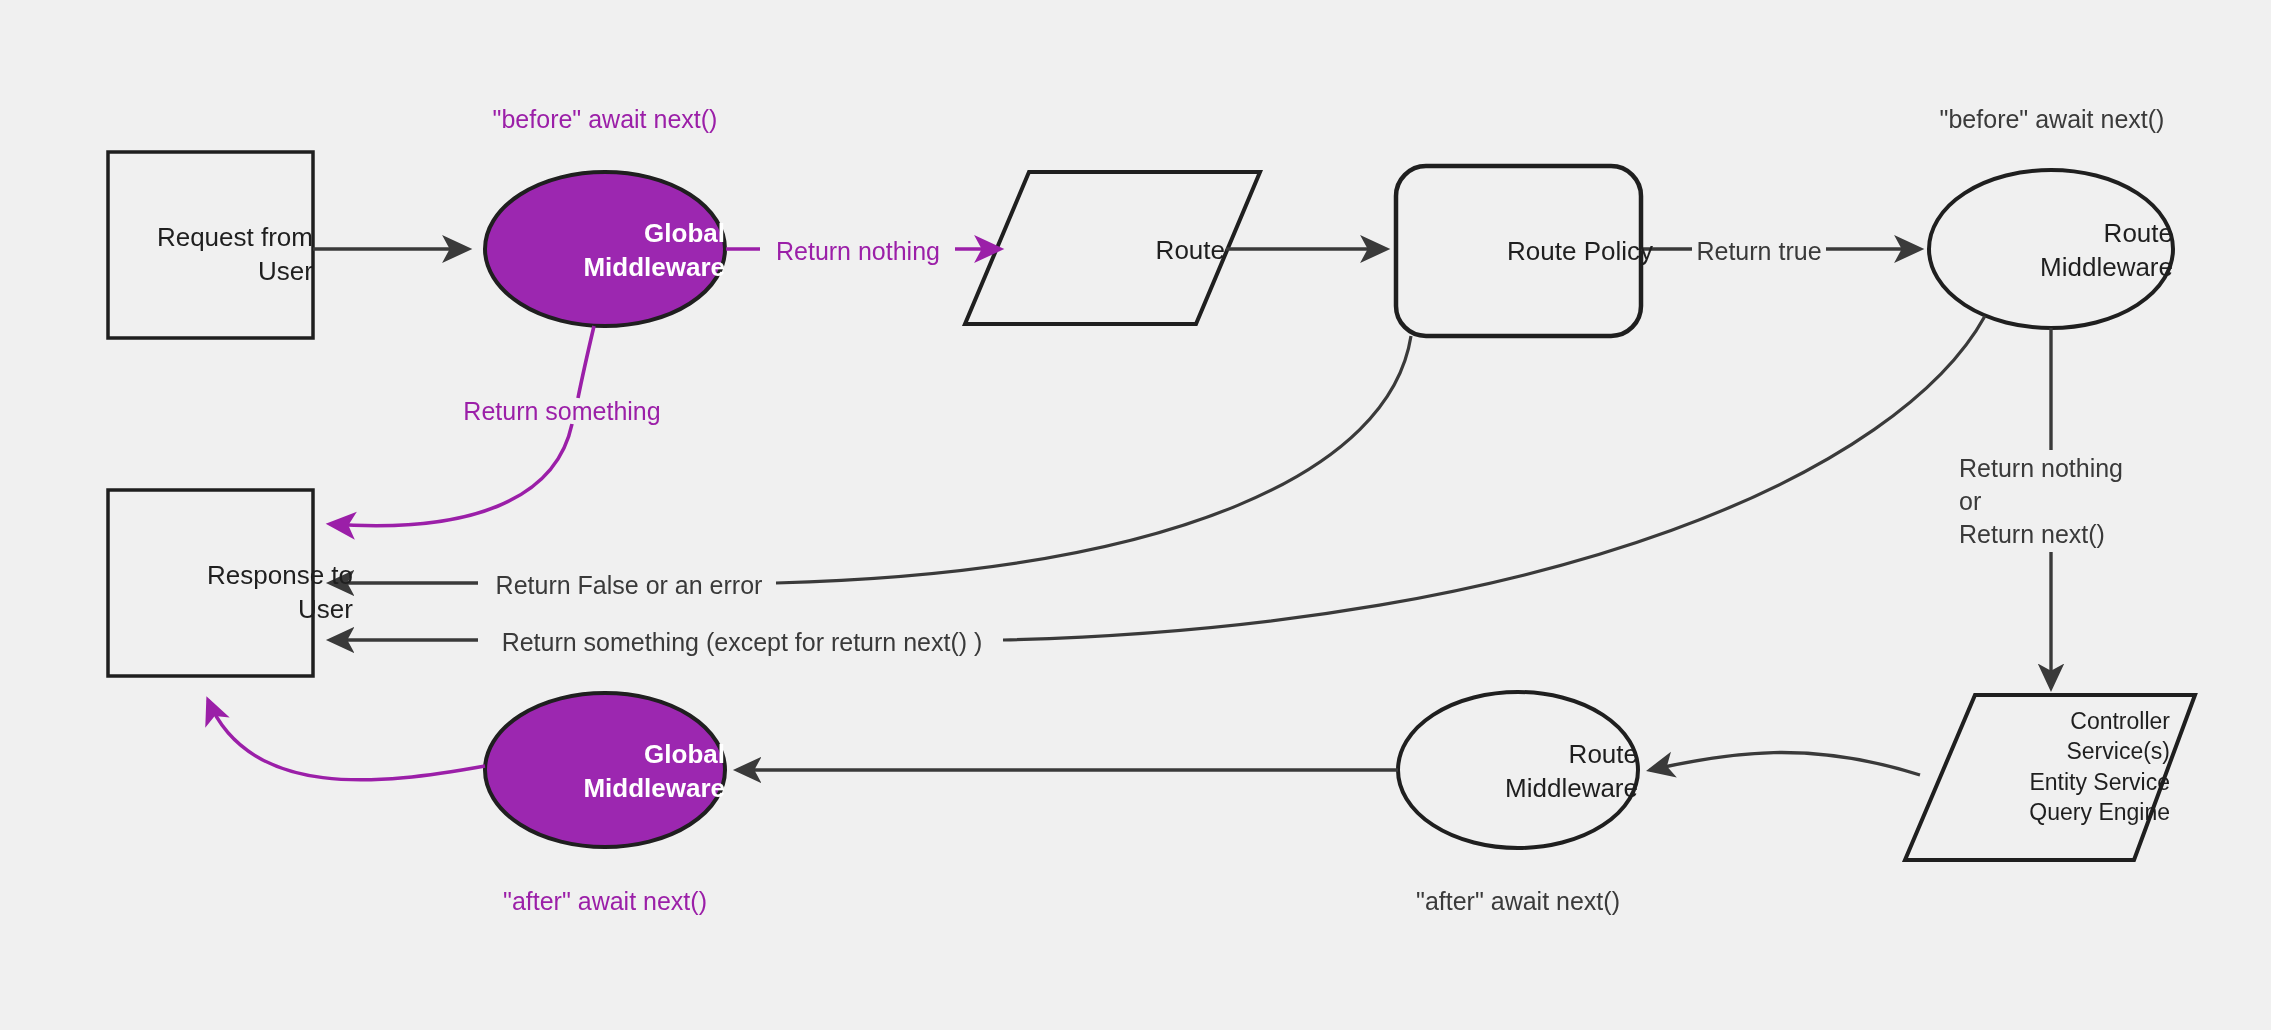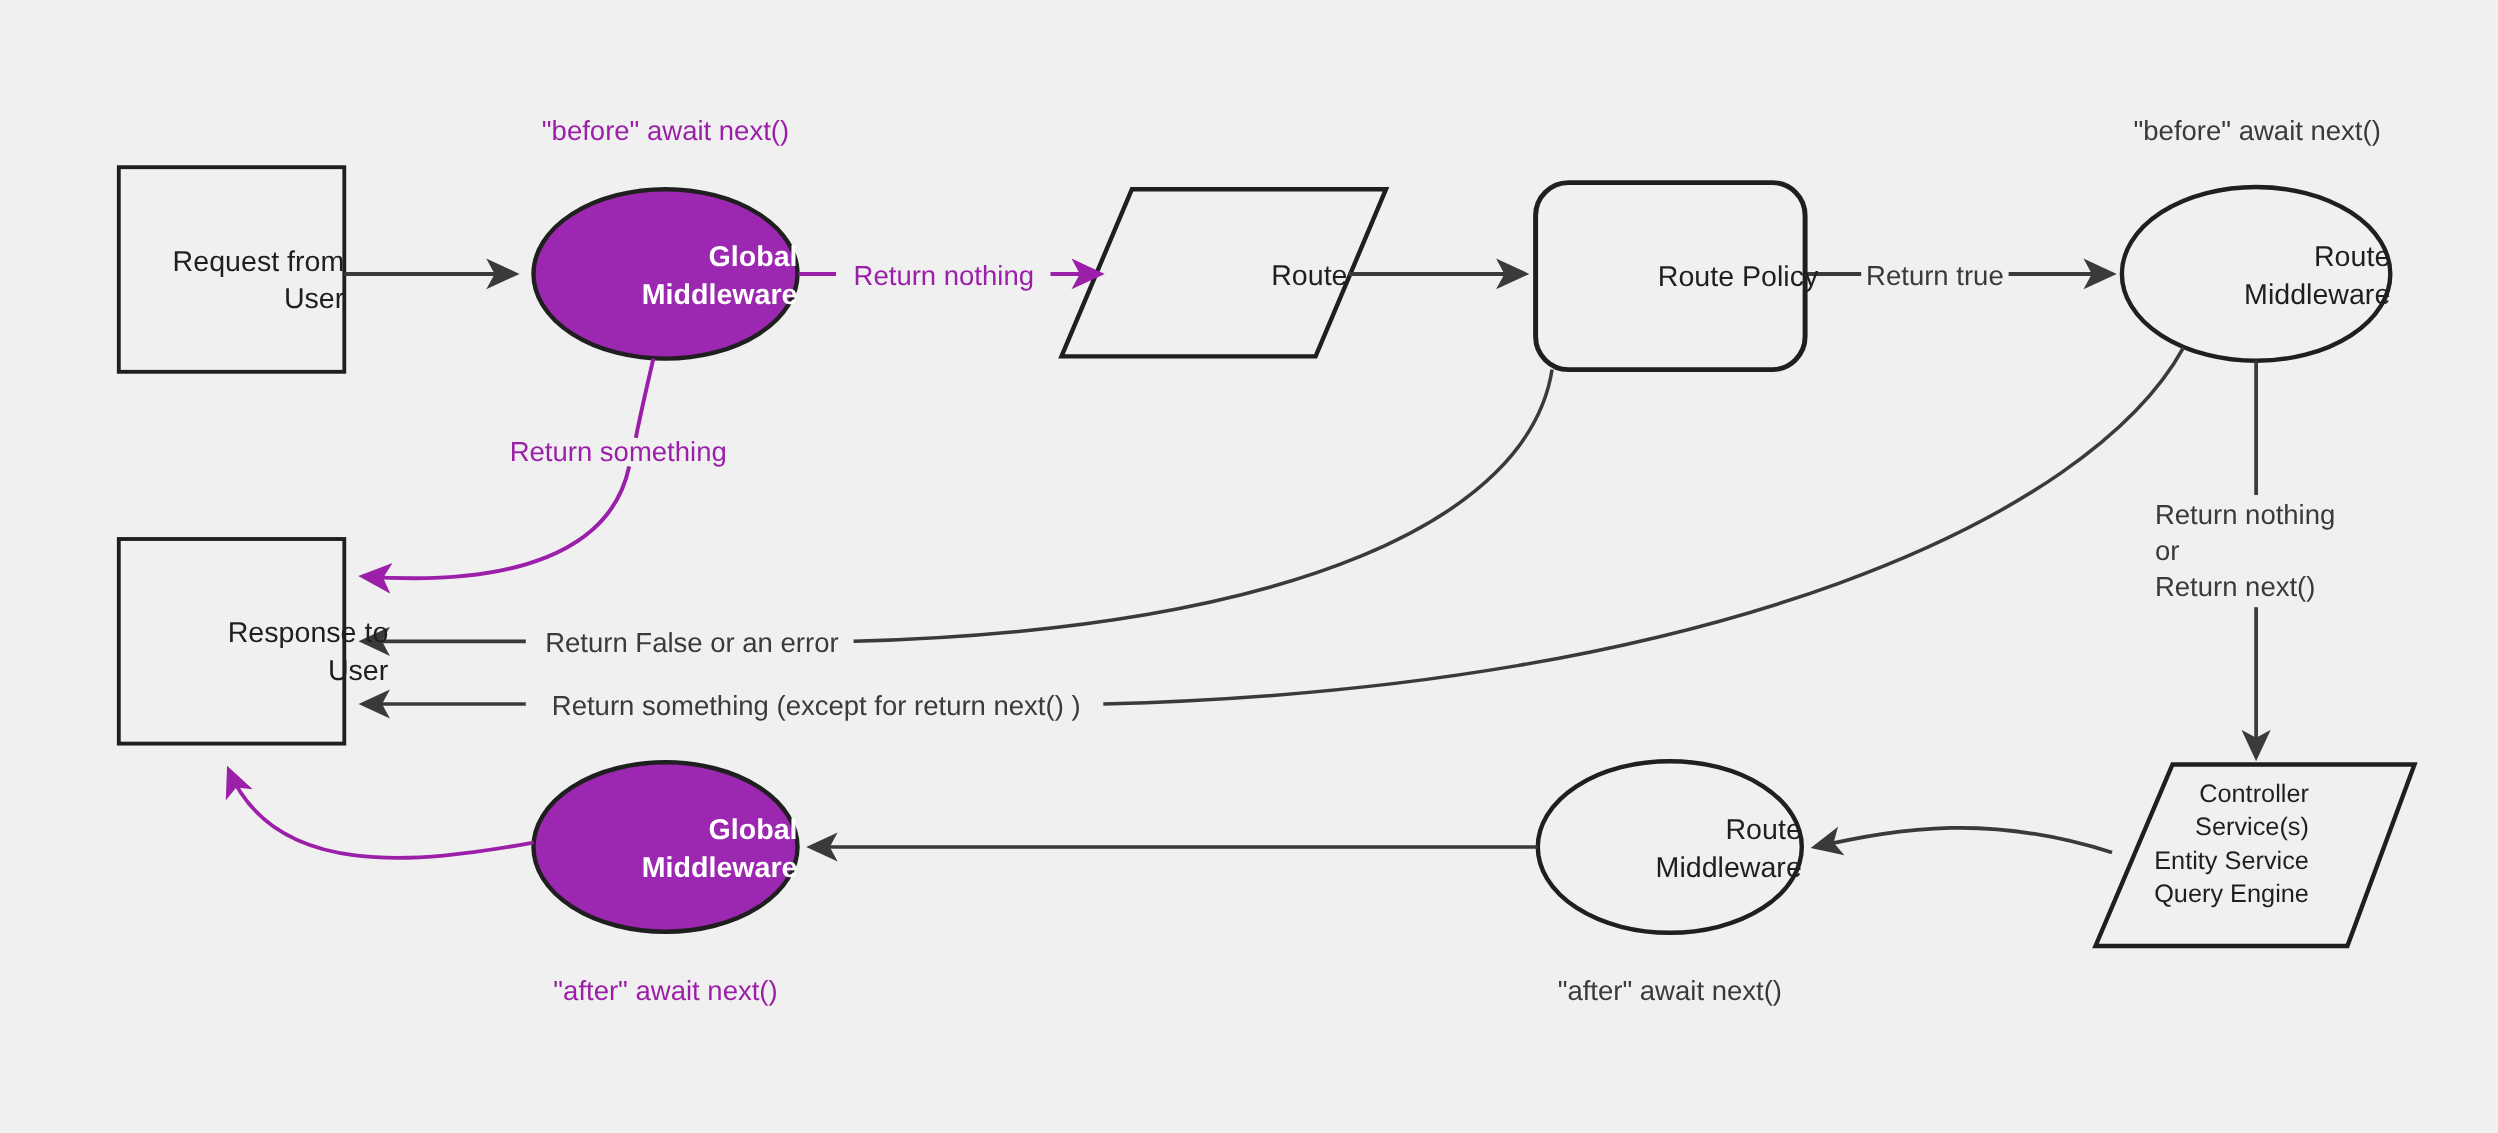--- a/index.html
+++ b/index.html
@@ -125,21 +125,21 @@
   <div class="node-label purple-node" style="left:485px; top:216px; width:240px;">Global
 Middleware</div>
 
   <div class="node-label" style="left:1000px; top:233px; width:225px;">Route</div>
 
   <div class="node-label" style="left:1408px; top:234px; width:245px;">Route Policy</div>
 
   <div class="node-label" style="left:1929px; top:216px; width:244px;">Route
 Middleware</div>
 
-  <div class="node-label small" style="left:1859px; top:706px; width:240px;">Controller
+  <div class="node-label small" style="left:1930px; top:706px; width:240px;">Controller
 Service(s)
 Entity Service
 Query Engine</div>
 
   <div class="node-label" style="left:1398px; top:737px; width:240px;">Route
 Middleware</div>
 
   <div class="node-label purple-node" style="left:485px; top:737px; width:240px;">Global
 Middleware</div>
 

